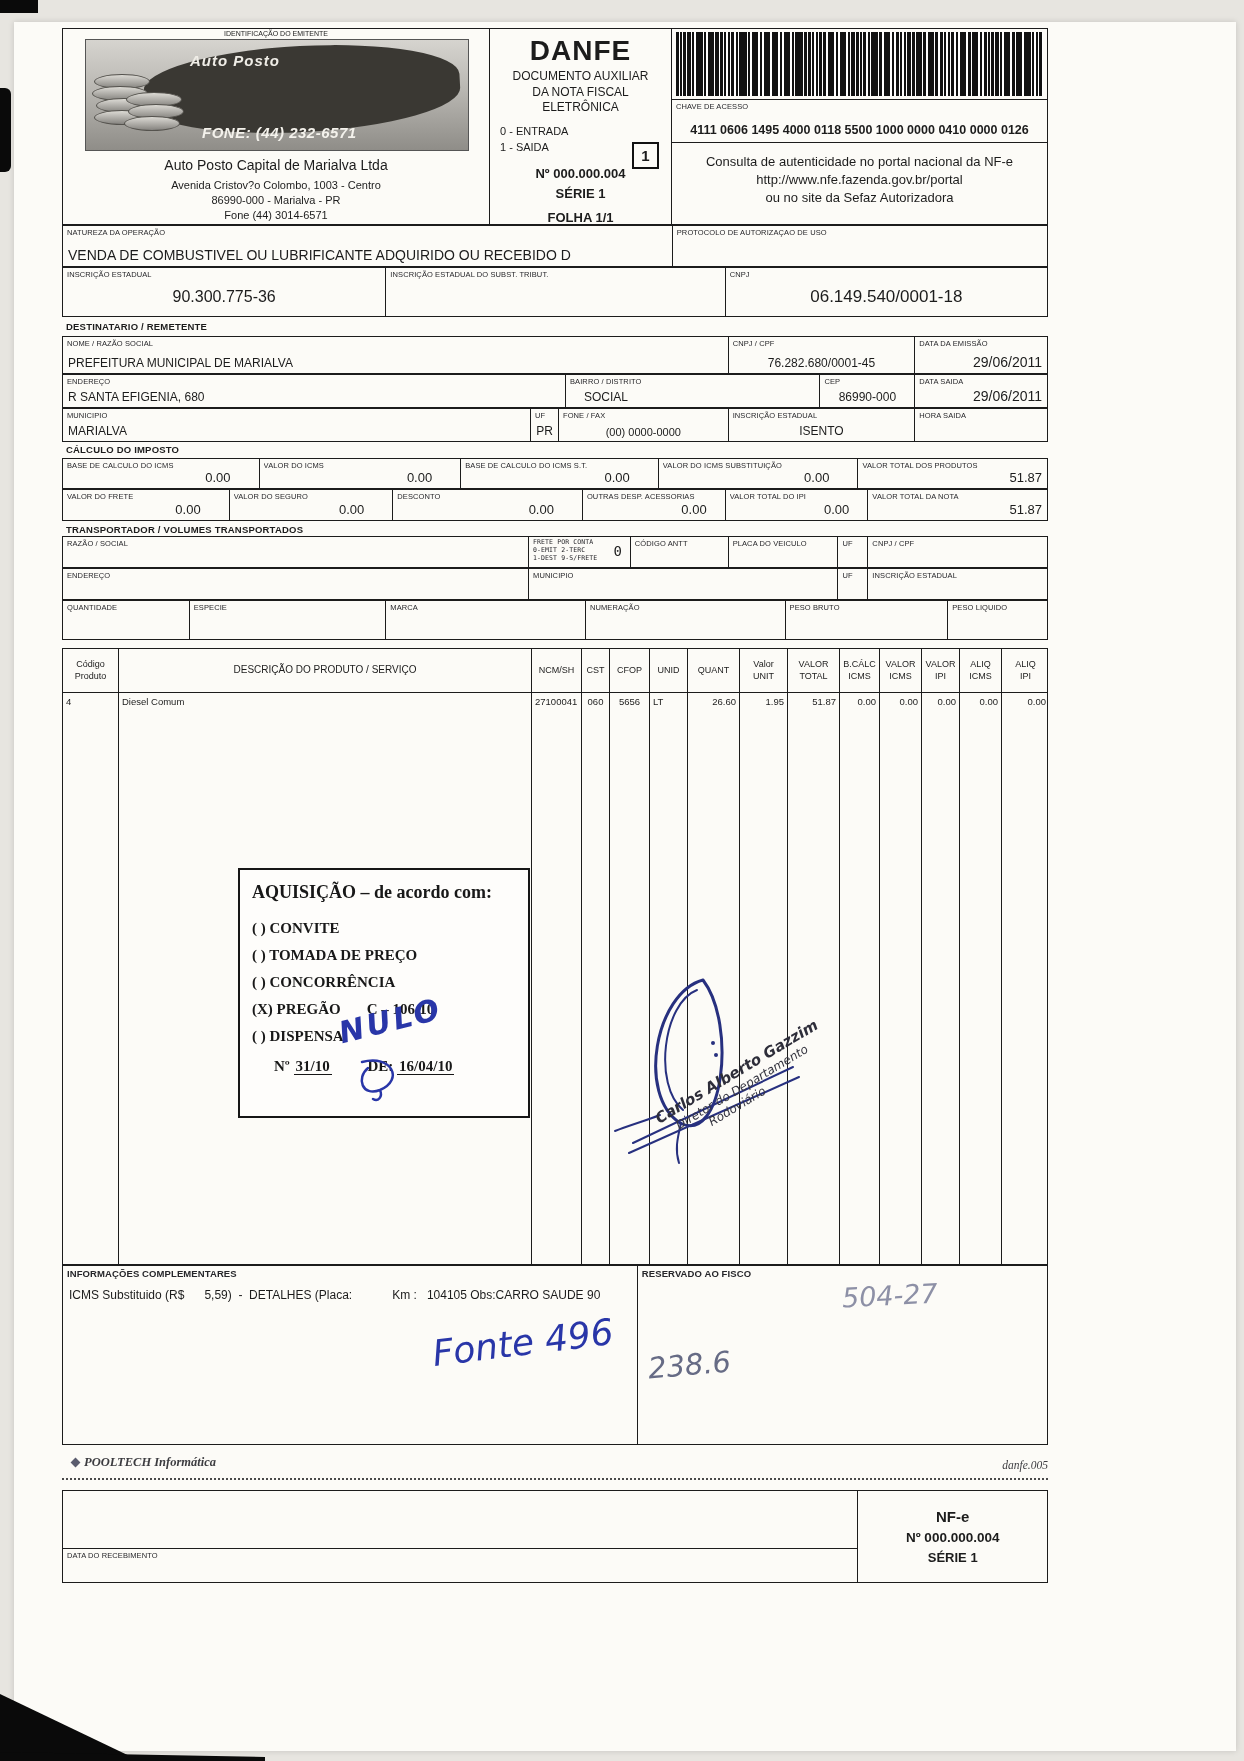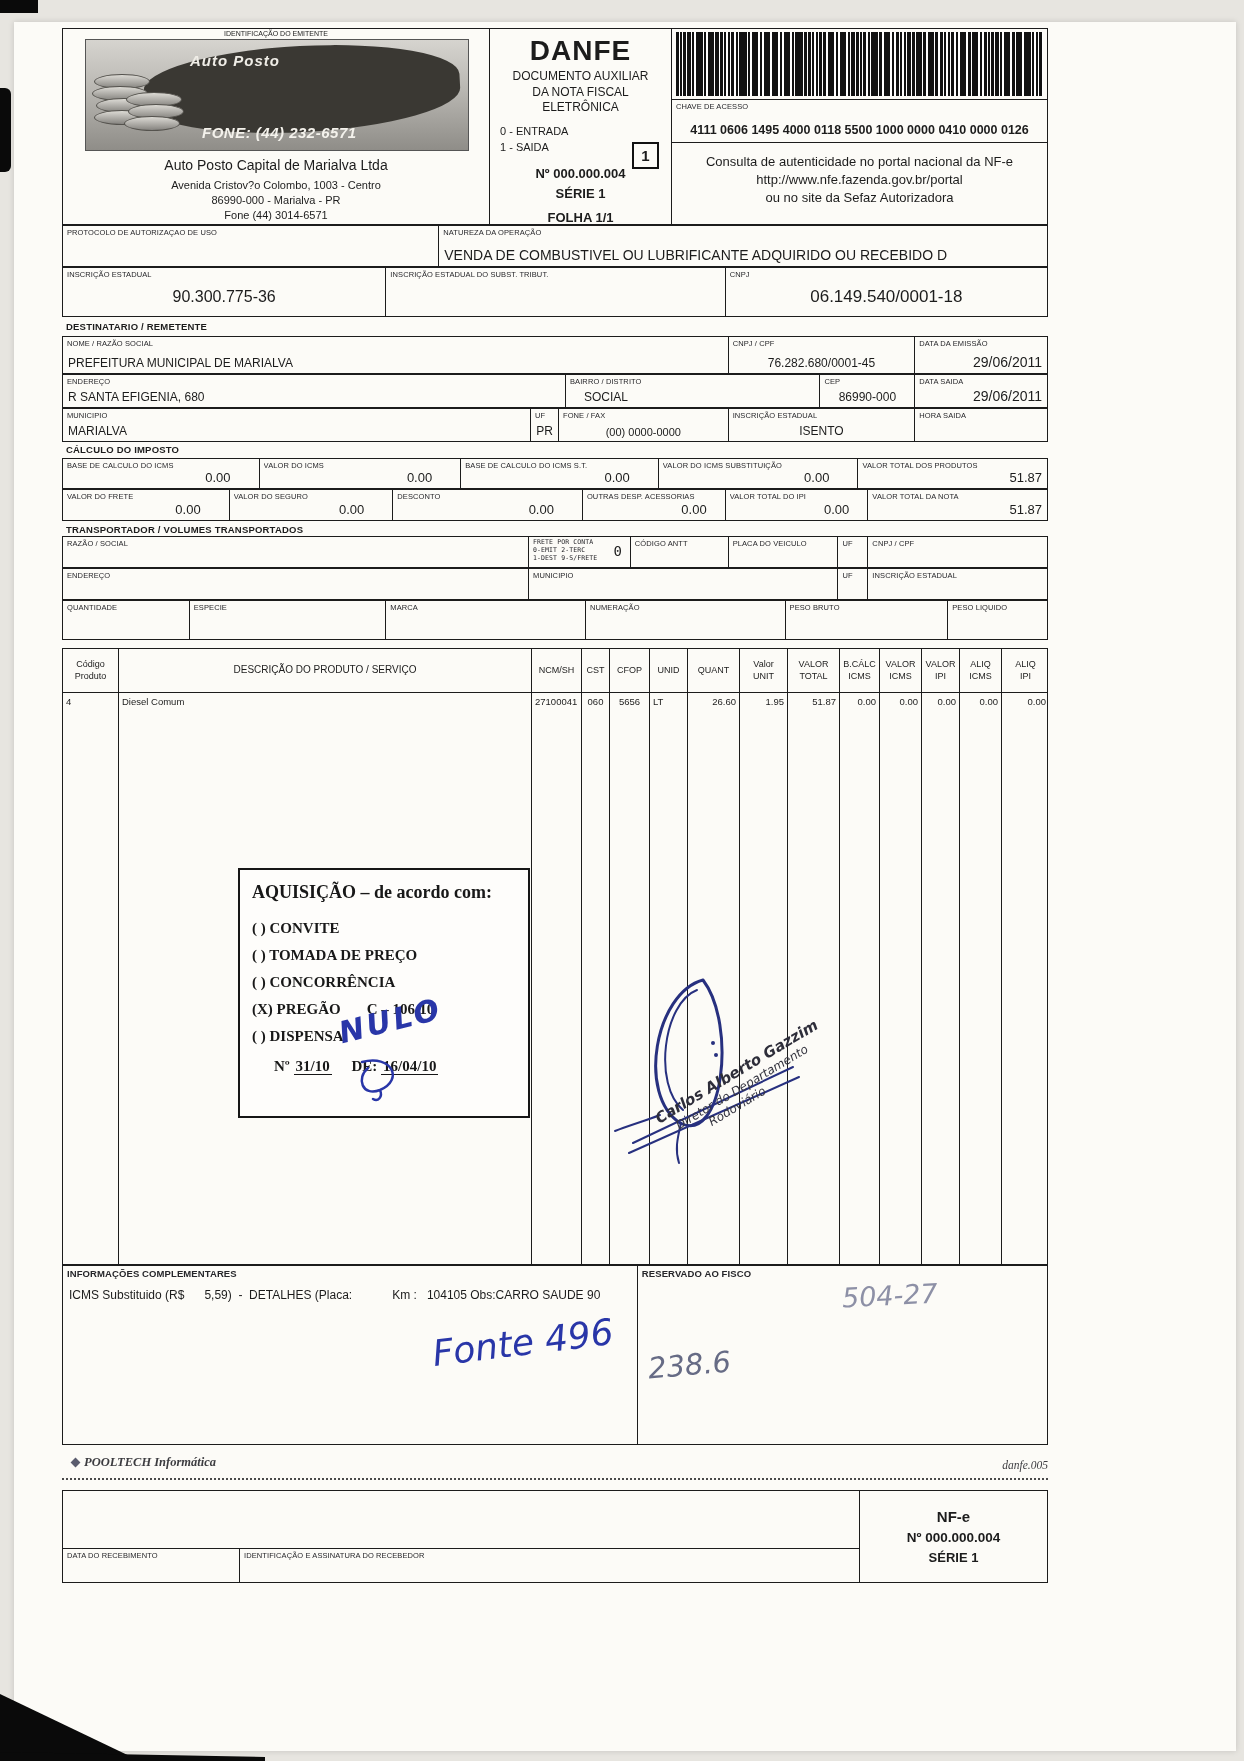--- a/index.html
+++ b/index.html
@@ -83,21 +83,21 @@
   .pc12{width:42px}.pc13{width:48px}
 
   
   .stamp { position:absolute; left:238px; top:868px; width:292px; height:250px; border:2px solid #161616;
            font-family:"Liberation Serif", serif; font-weight:bold; color:#181818; background:rgba(255,255,255,.55); }
   .stamp-title { position:absolute; top:12px; left:12px; font-size:18px; }
   .stamp-line { position:absolute; left:12px; font-size:15px; white-space:nowrap; }
   .stamp-ref { margin-left:26px; }
   .stamp-num { position:absolute; left:34px; top:188px; font-size:15px; white-space:nowrap; }
   .u { border-bottom:1.5px solid #161616; padding:0 2px; }
-  .ml { margin-left:16px; }
+  .ml { margin-left:32px; }
 
   
   .info-text { position:absolute; top:22px; left:6px; font-size:12px; white-space:pre; }
 
   
   .pool { position:absolute; left:72px; top:1455px; font-family:"Liberation Serif", serif;
           font-style:italic; font-weight:bold; font-size:12.5px; color:#3c3c40; }
   .pool-ic { display:inline-block; width:7px; height:7px; background:#5a5c6e; transform:rotate(45deg); margin-right:5px; }
   .ref { position:absolute; left:900px; top:1459px; width:148px; text-align:right;
          font-family:"Liberation Serif", serif; font-style:italic; font-size:11.5px; color:#3c3c40; }
@@ -173,26 +173,26 @@
       <div class="chave-val">4111 0606 1495 4000 0118 5500 1000 0000 0410 0000 0126</div>
     </div>
     <div class="consulta-box">
       <div>Consulta de autenticidade no portal nacional da NF-e</div>
       <div>http://www.nfe.fazenda.gov.br/portal</div>
       <div>ou no site da Sefaz Autorizadora</div>
     </div>
   </div>
 
   <div class="band" style="left:62px;top:225px;width:986px;height:42px;">
-    <div class="cell" style="width:376px">
-      <div class="lbl">PROTOCOLO DE AUTORIZAÇAO DE USO</div>
-    </div>
     <div class="cell" style="width:610px">
       <div class="lbl">NATUREZA DA OPERAÇÃO</div>
       <div class="val s14">VENDA DE COMBUSTIVEL OU LUBRIFICANTE ADQUIRIDO OU RECEBIDO D</div>
+    </div>
+    <div class="cell" style="width:376px">
+      <div class="lbl">PROTOCOLO DE AUTORIZAÇAO DE USO</div>
     </div>
   </div>
 
   <div class="band" style="left:62px;top:267px;width:986px;height:50px;">
     <div class="cell" style="width:323px">
       <div class="lbl">INSCRIÇÃO ESTADUAL</div>
       <div class="val v-c s16" style="bottom:10px">90.300.775-36</div>
     </div>
     <div class="cell" style="width:340px">
       <div class="lbl">INSCRIÇÃO ESTADUAL DO SUBST. TRIBUT.</div>
@@ -471,23 +471,20 @@
   <div class="ref">danfe.005</div>
   <div class="dots"></div>
 
   <div class="canhoto">
     <div class="can-left">
       <div class="can-space"></div>
       <div class="can-strip">
         <div class="can-cell" style="width:176px">
           <div class="lbl">DATA DO RECEBIMENTO</div>
         </div>
-        <div class="can-cell" style="width:620px">
-          <div class="lbl">IDENTIFICAÇÃO E ASSINATURA DO RECEBEDOR</div>
-        </div>
       </div>
     </div>
     <div class="can-right">
       <div class="nfe-t">NF-e</div>
       <div class="nfe-n">Nº 000.000.004</div>
       <div class="nfe-s">SÉRIE 1</div>
     </div>
   </div>
 
   <div class="hand ink" style="left:338px;top:1003px;font-size:30px;font-weight:bold;letter-spacing:3px;transform:rotate(-14deg);">NULO</div>

